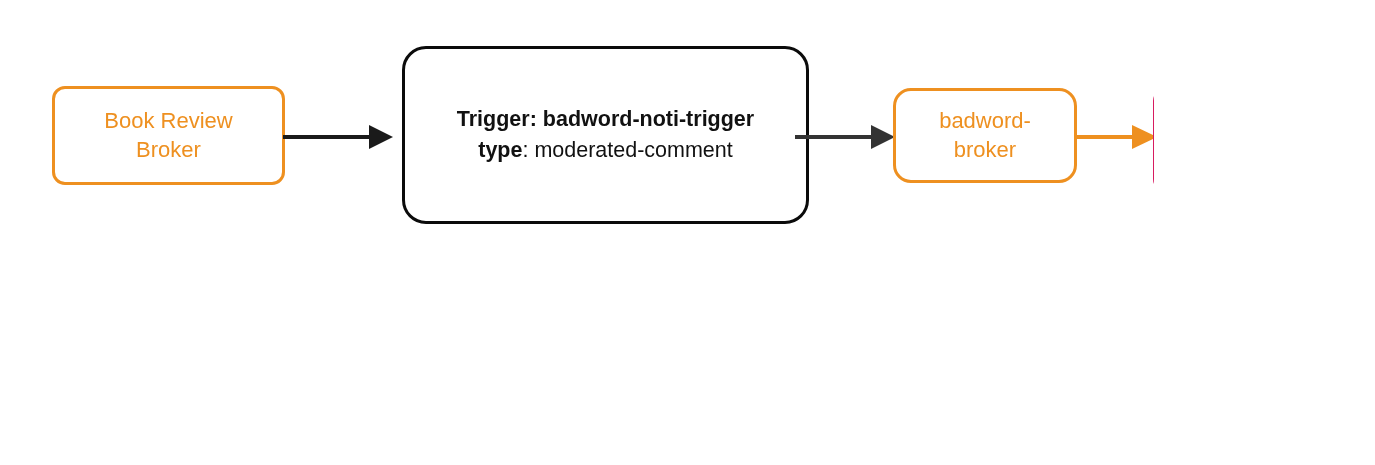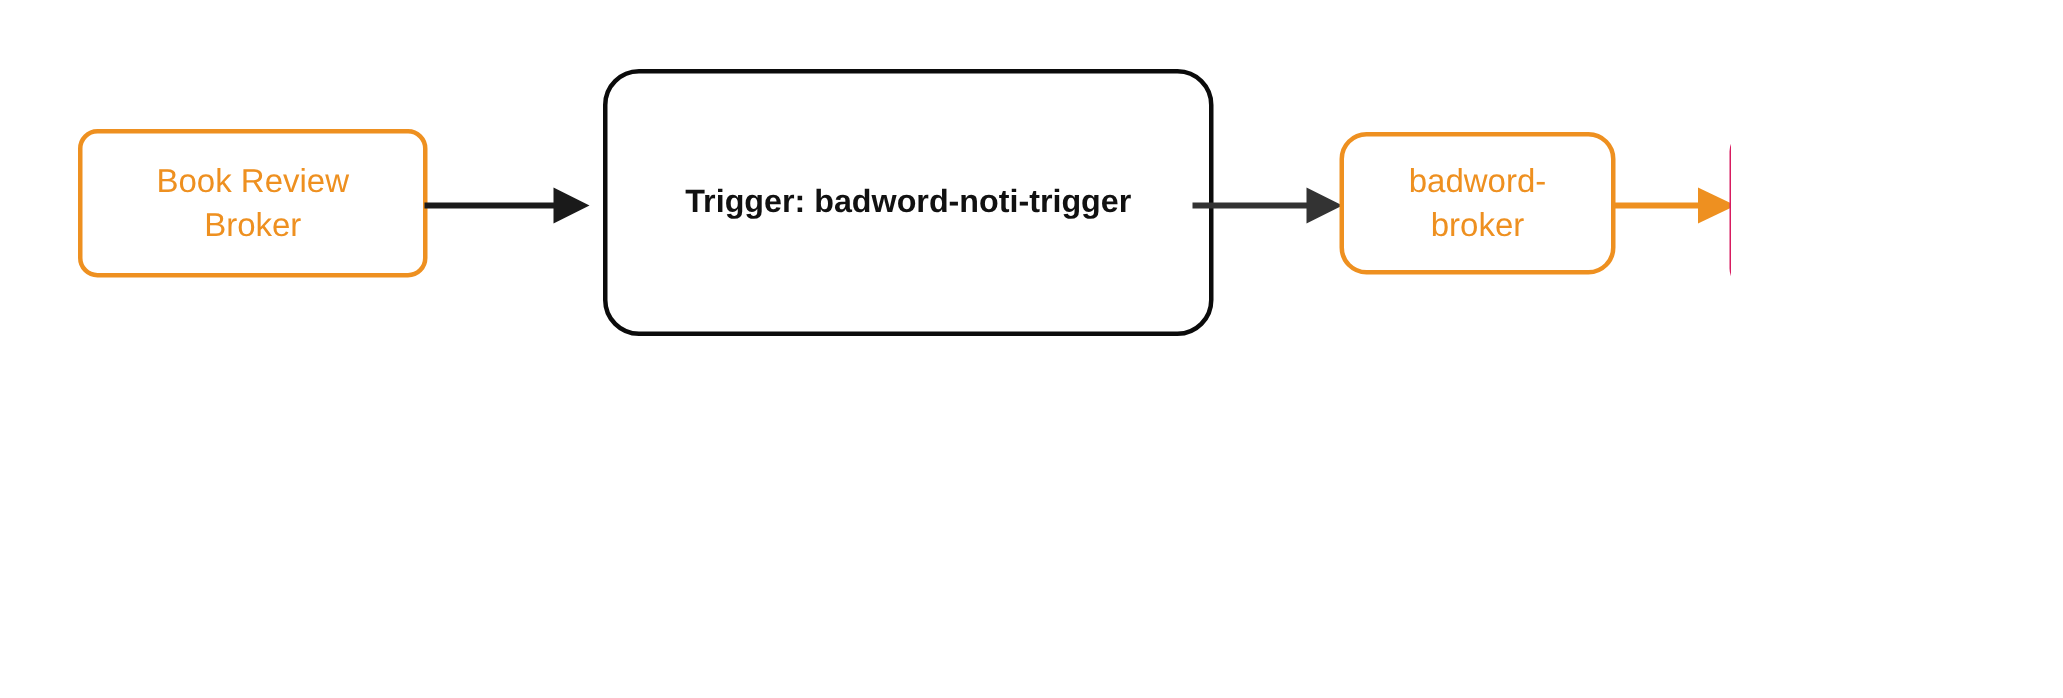--- a/index.html
+++ b/index.html
@@ -104,20 +104,23 @@
       <line x1="0" y1="17" x2="92" y2="17" stroke="#1a1a1a" stroke-width="4"></line>
       <polygon points="86,5 110,17 86,29" fill="#1a1a1a"></polygon>
     </svg>
   </div>
 
   <div class="node node-trigger" id="node-trigger">
     <span class="trigger-lines">
       <span class="trigger-line">
         <span class="bold">Trigger: badword-noti-trigger</span><span></span>
       </span>
+      <span class="trigger-line">
+        <span class="bold">type</span><span>: moderated-comment</span>
+      </span>
     </span>
   </div>
 
   <div class="edge" id="edge-trigger-to-badword">
     <svg width="100" height="34" viewBox="0 0 100 34">
       <line x1="0" y1="17" x2="82" y2="17" stroke="#333333" stroke-width="4"></line>
       <polygon points="76,5 100,17 76,29" fill="#333333"></polygon>
     </svg>
   </div>
 

